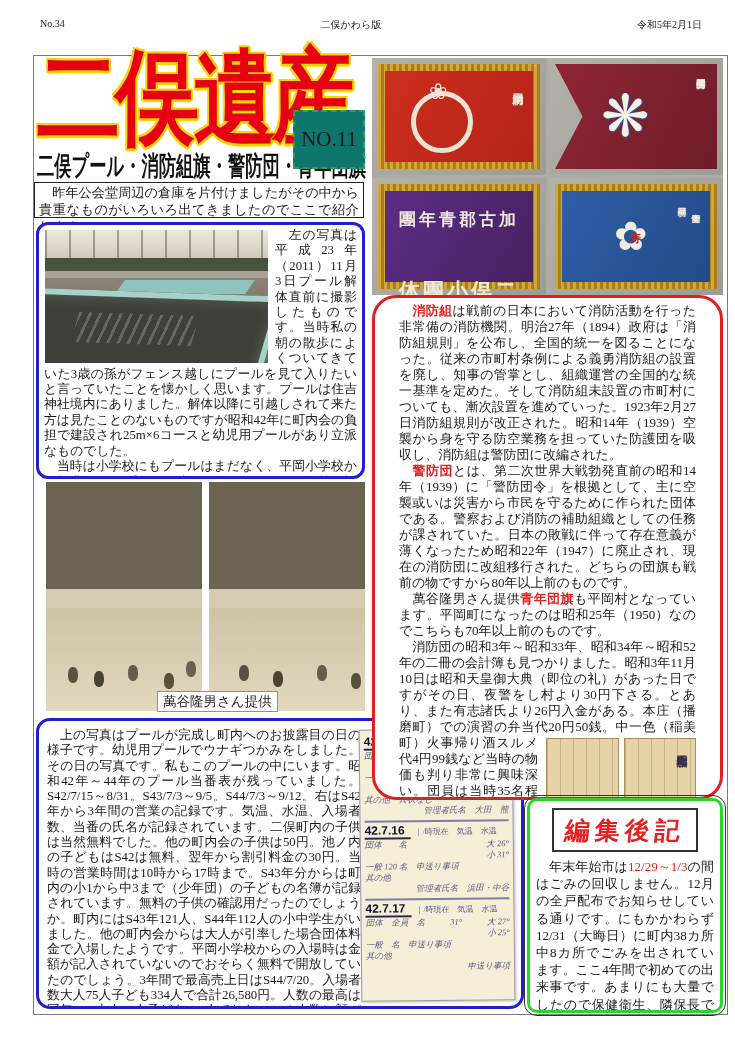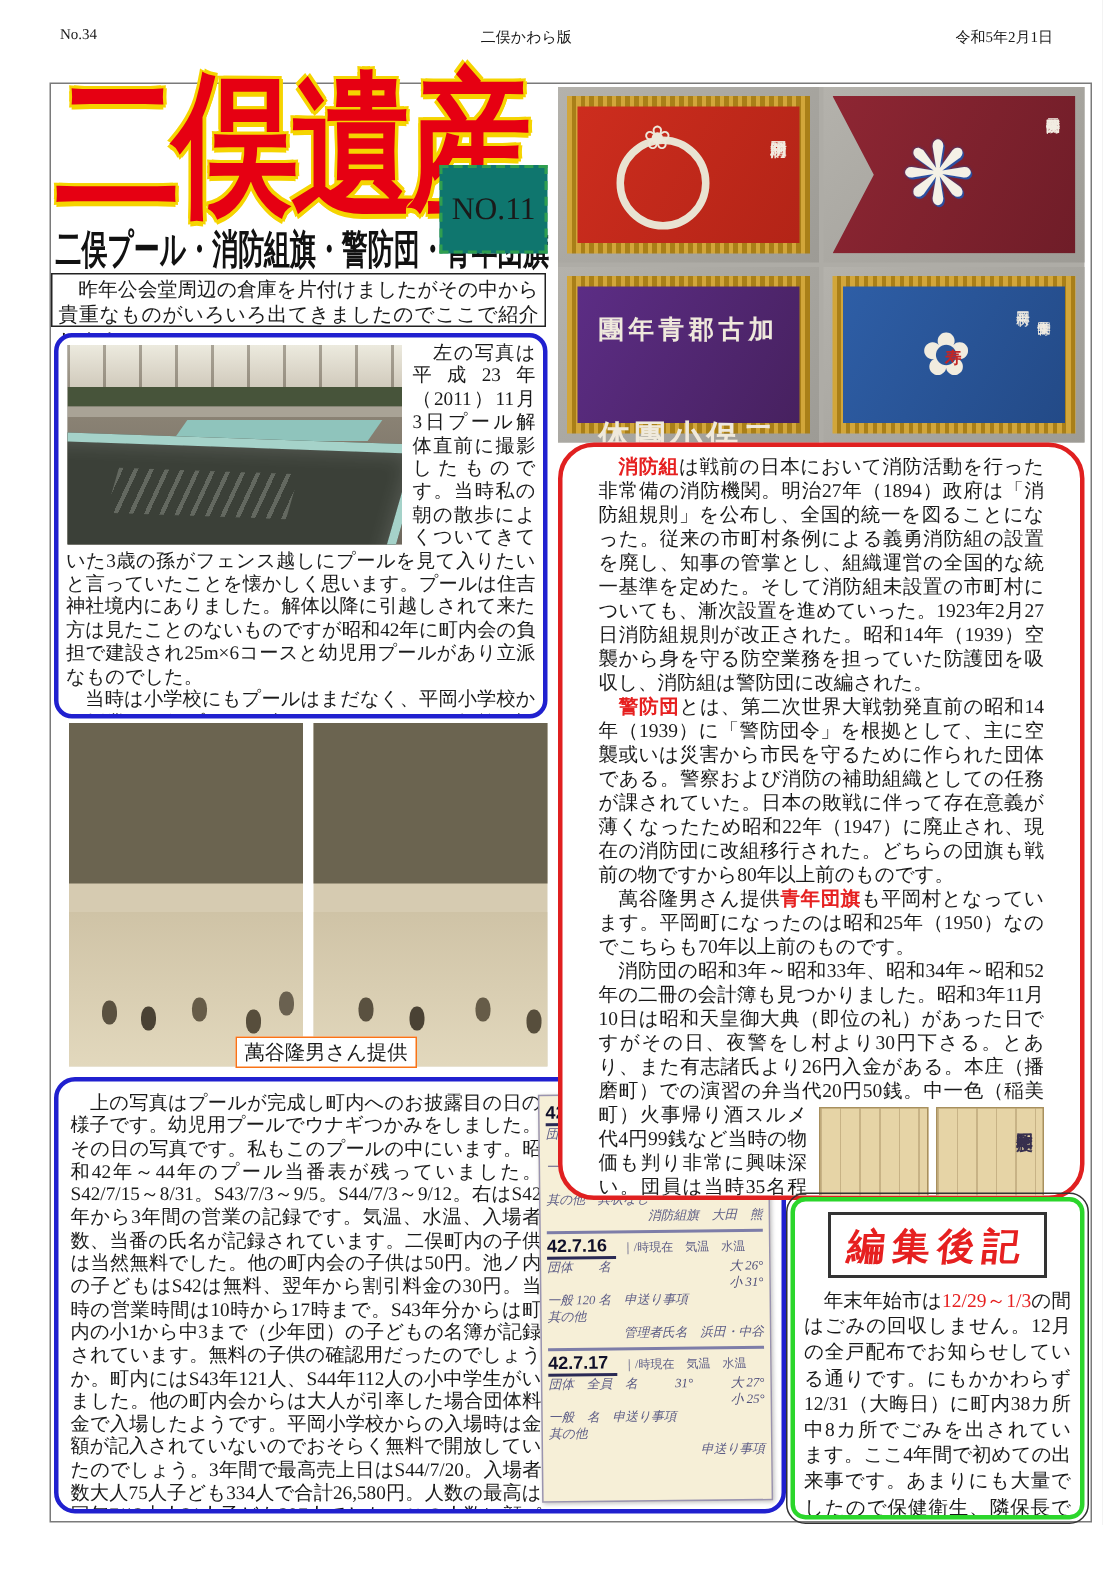--- a/index.html
+++ b/index.html
@@ -231,21 +231,21 @@
         <div class="hw">
             <span>一般 10 名　申送り事項</span>
           </div>
         <div class="hw right">
             <span>N時水入替〜</span>
           </div>
         <div class="hw">
             <span>其の他　異状なし</span>
           </div>
         <div class="hw right">
-            <span>消防組旗　大田　熊</span>
+            <span>管理者氏名　大田　熊</span>
           </div>
       </div>
       <div class="entry">
         <div class="erow">
             <span class="edate">42.7.16</span>
             <span class="ehead">｜/時現在　気温　水温</span>
           </div>
         <div class="hw">
             <span>団体　　名</span>
             <span class="tmp">大 26°</span>

